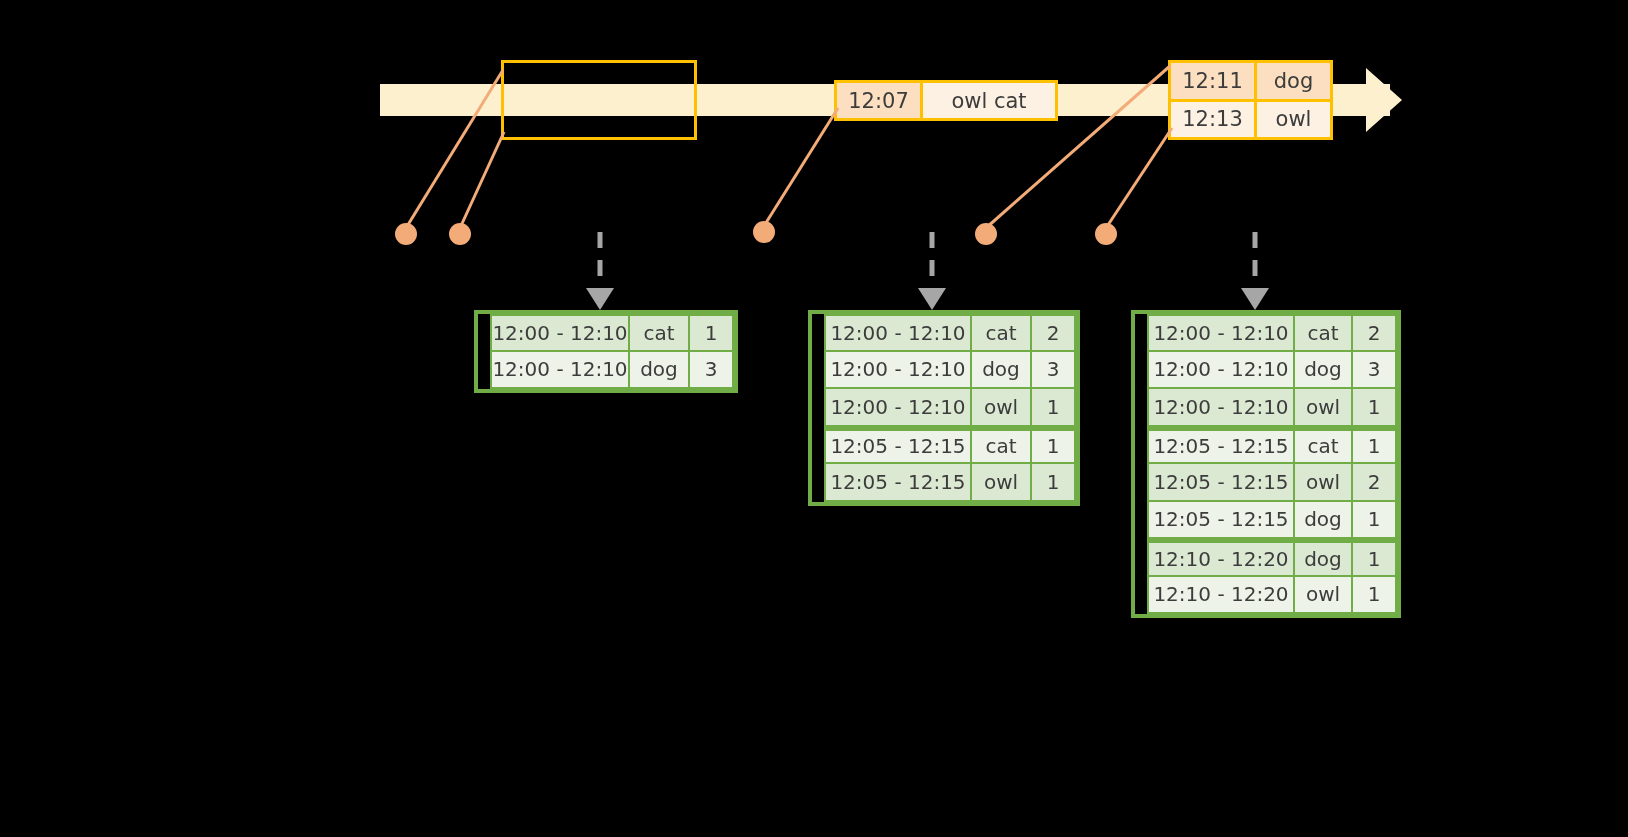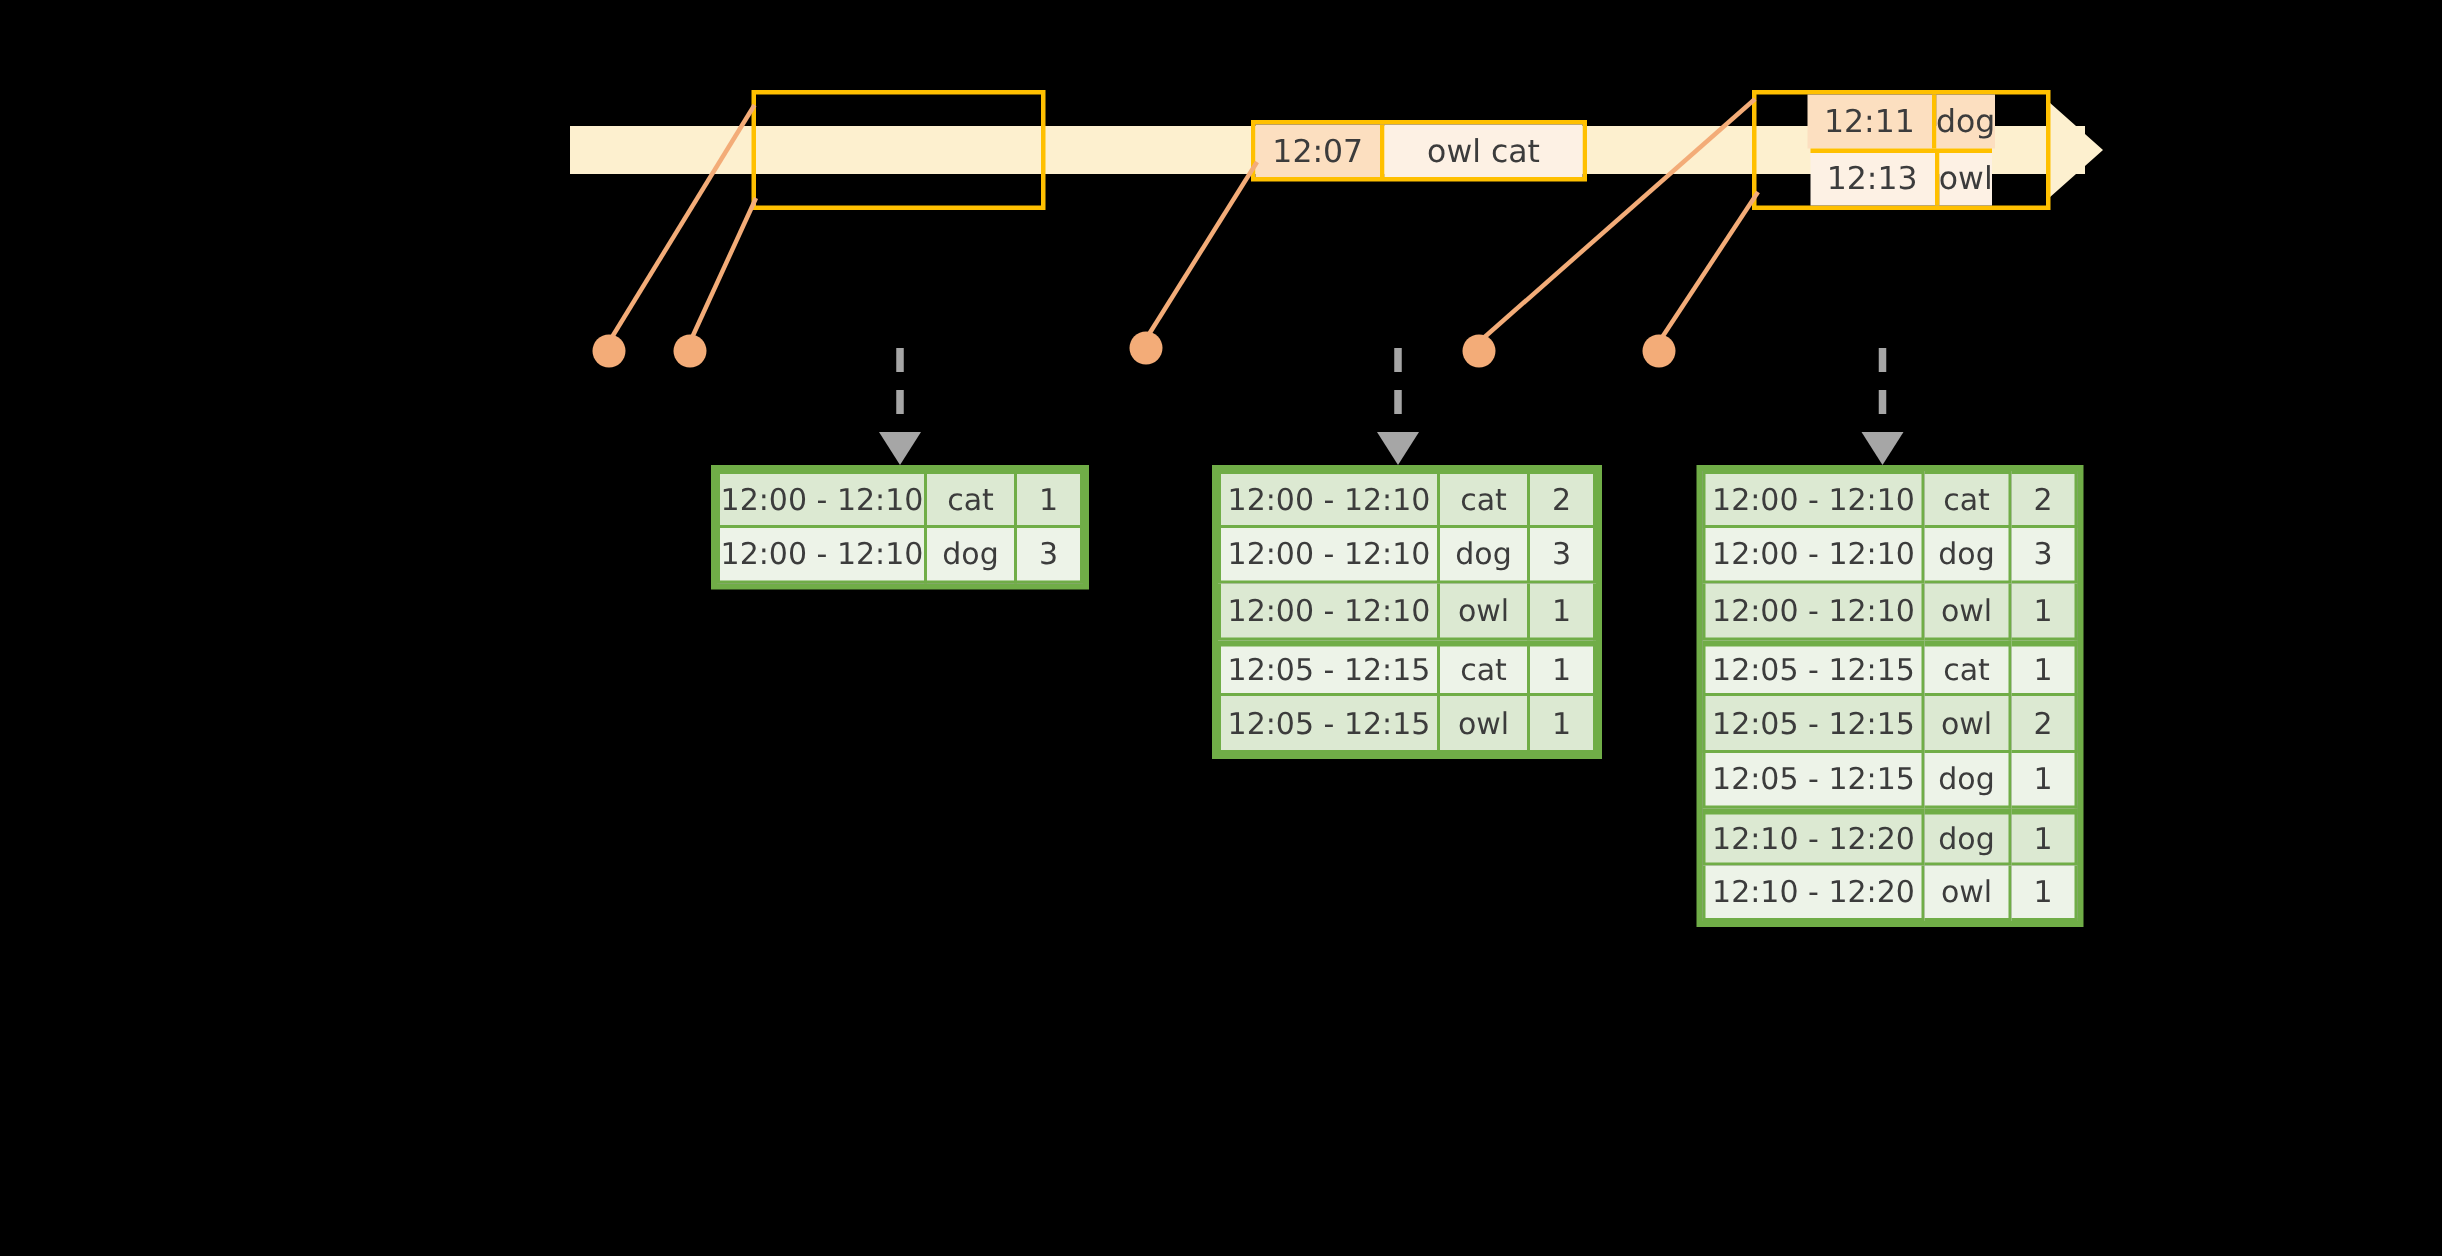--- a/index.html
+++ b/index.html
@@ -32,21 +32,21 @@
   svg.leaders{position:absolute;left:0;top:0;width:1628px;height:837px;
               pointer-events:none;}
 
   
   .tbl{position:absolute;border:4px solid #70ad47;box-sizing:border-box;
        display:flex;flex-direction:column;}
   .trow{display:flex;height:37.5px;}
   .tcell{display:flex;align-items:center;justify-content:center;
          font-size:20px;color:#3c3c3c;box-sizing:border-box;
          border:2px solid #70ad47;}
-  .tcell.win{flex:0 0 auto;}
+  .tcell.win{flex:0 0 auto;margin-left:12px;}
   .tcell.word{flex:0 0 auto;border-left:0;}
   .tcell.cnt{flex:0 0 auto;border-left:0;}
   .trow + .trow .tcell{border-top:0;}
   .trow.grp .tcell{border-top:4px solid #70ad47;}
   .g-a .tcell{background:#dce9d2;}
   .g-b .tcell{background:#edf3e8;}
 </style>
 </head>
 <body>
 
@@ -58,21 +58,21 @@
   <div class="evt" style="left:501px;top:60px;width:196px;height:80px;">
   </div>
 
   <div class="evt" style="left:834px;top:80px;width:224px;height:41px;">
     <div class="evt-row">
       <div class="evt-cell evt-time shade-a">12:07</div>
       <div class="evt-cell evt-val shade-b">owl cat</div>
     </div>
   </div>
 
-  <div class="evt" style="left:1168px;top:60px;width:199px;height:80px;align-items:center;">
+  <div class="evt" style="left:1168px;top:60px;width:165px;height:80px;">
     <div class="evt-row">
       <div class="evt-cell evt-time shade-a">12:11</div>
       <div class="evt-cell evt-val shade-a">dog</div>
     </div>
     <div class="evt-row">
       <div class="evt-cell evt-time shade-b">12:13</div>
       <div class="evt-cell evt-val shade-b">owl</div>
     </div>
   </div>
 

